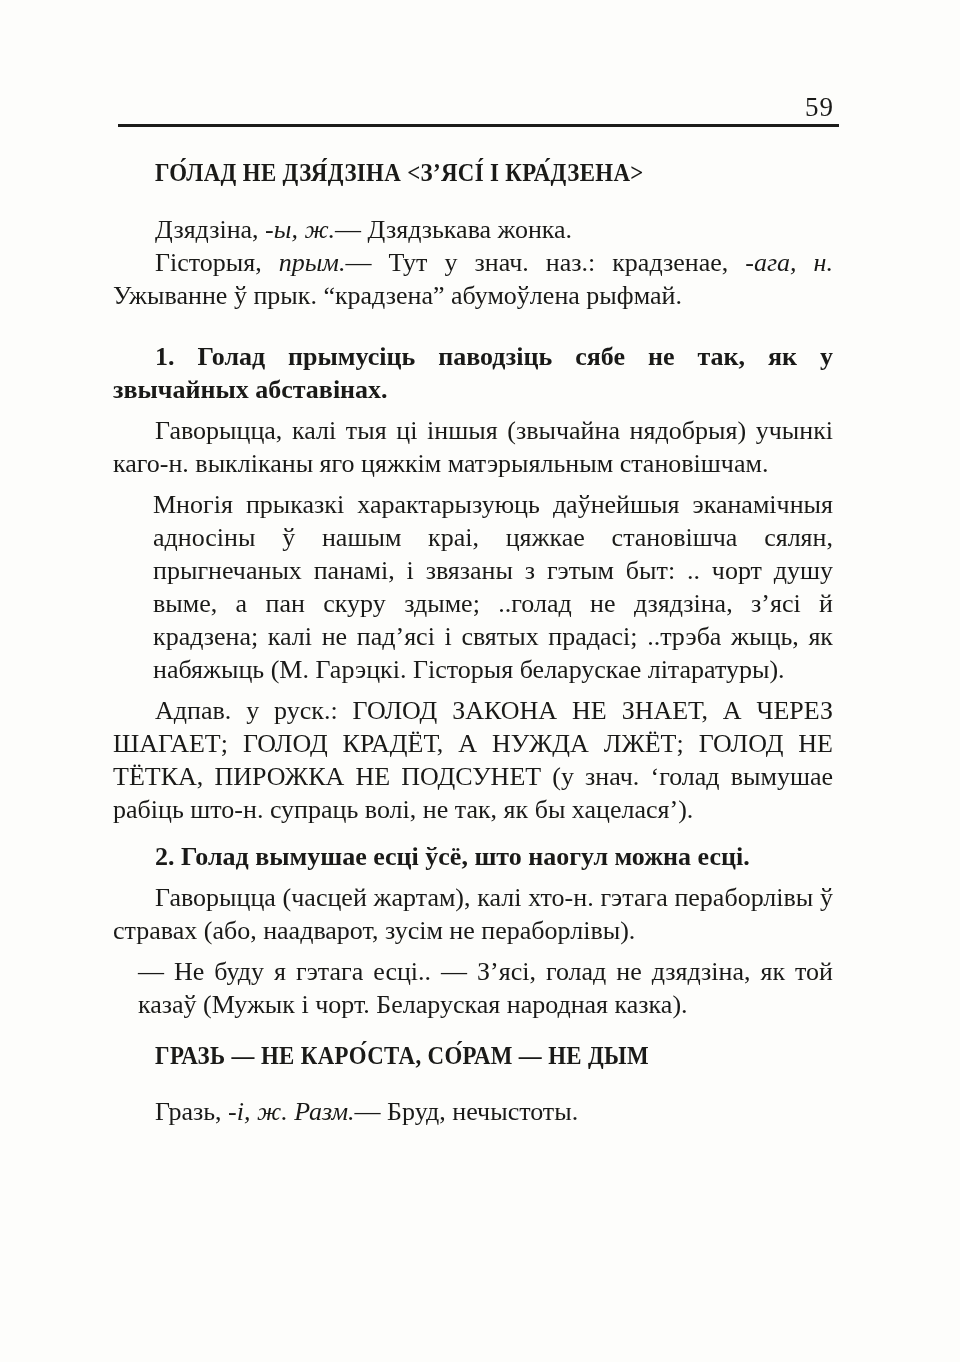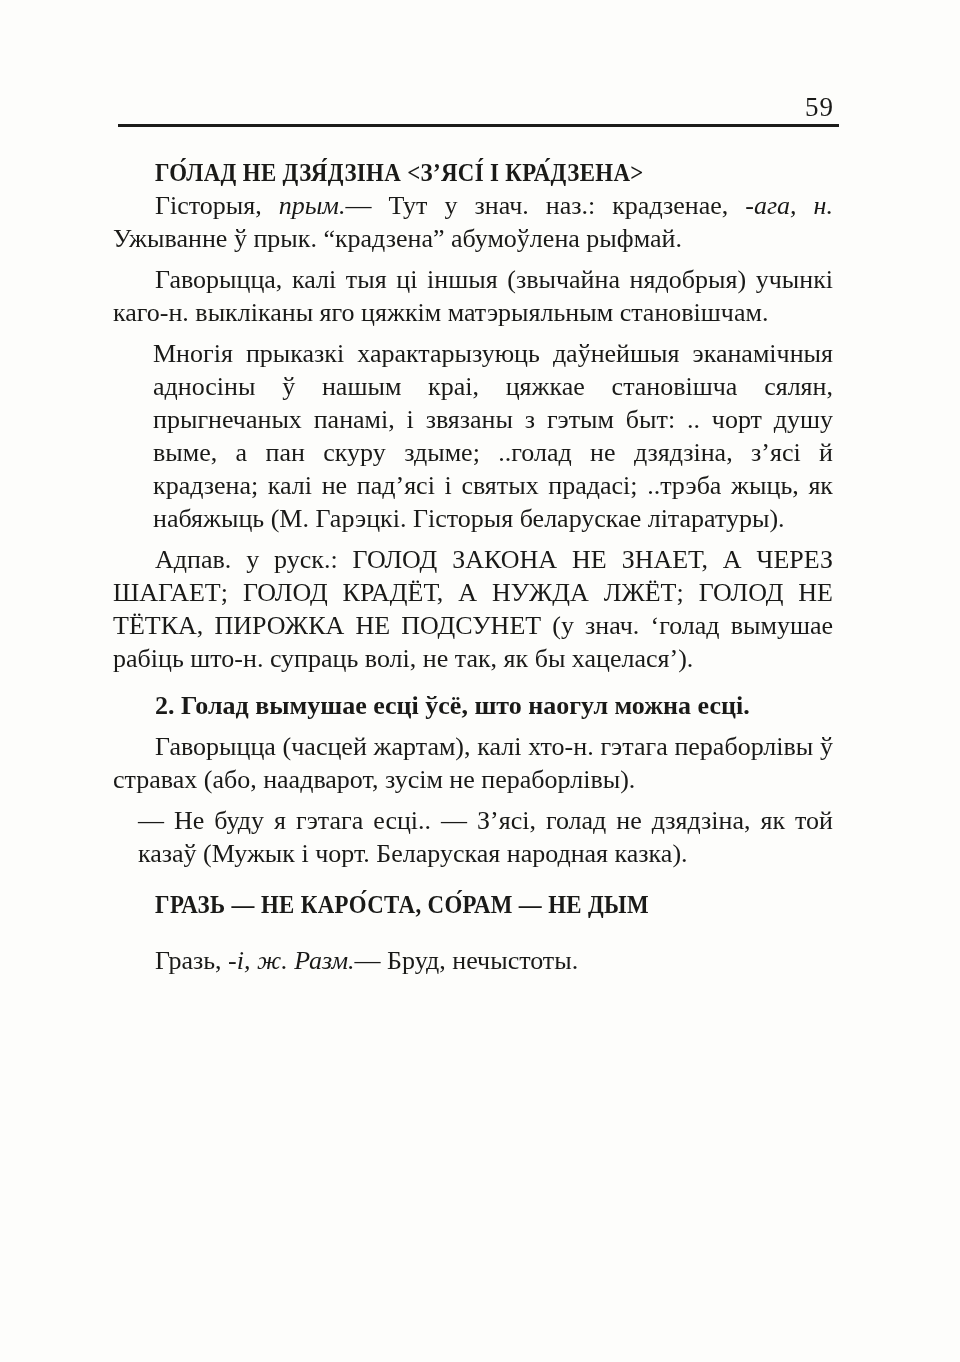--- a/index.html
+++ b/index.html
@@ -82,23 +82,25 @@
 <div class="page">
 
   <div class="page-number">59</div>
 
   <div class="rule"></div>
 
   <div class="content">
 
     <h1 class="headword">ГО́ЛАД НЕ ДЗЯ́ДЗІНА &lt;З’ЯСІ́ І КРА́ДЗЕНА&gt;</h1>
 
+    <p class="note mt-note"><span>Дзядзіна, </span><span class="it">-ы, ж.</span><span>— Дзядзькава жонка.</span></p>
 
     <p class="note"><span>Гісторыя, </span><span class="it">прым.</span><span>— Тут у знач. наз.: крадзенае, </span><span class="it">-ага, н.</span><span> Ужыванне ў прык. “крадзена” абумоўлена рыфмай.</span></p>
 
+    <p class="definition mt-lg">1. Голад прымусіць паводзіць сябе не так, як у звычайных абставінах.</p>
 
     <p class="usage mt-sm">Гаворыцца, калі тыя ці іншыя (звычайна нядобрыя) учынкі каго-н. выкліканы яго цяжкім матэрыяльным становішчам.</p>
 
     <p class="example-wide mt-sm">Многія прыказкі характарызуюць даўнейшыя эканамічныя адносіны ў нашым краі, цяжкае становішча сялян, прыгнечаных панамі, і звязаны з гэтым быт: .. чорт душу выме, а пан скуру здыме; ..голад не дзядзіна, з’ясі й крадзена; калі не пад’ясі і святых прадасі; ..трэба жыць, як набяжыць (М. Гарэцкі. Гісторыя беларускае літаратуры).</p>
 
     <p class="russian mt-sm">Адпав. у руск.: ГОЛОД ЗАКОНА НЕ ЗНАЕТ, А ЧЕРЕЗ ШАГАЕТ; ГОЛОД КРАДЁТ, А НУЖДА ЛЖЁТ; ГОЛОД НЕ ТЁТКА, ПИРОЖКА НЕ ПОДСУНЕТ (у знач. ‘голад вымушае рабіць што-н. супраць волі, не так, як бы хацелася’).</p>
 
     <p class="definition mt-md">2. Голад вымушае есці ўсё, што наогул можна есці.</p>
 
     <p class="usage mt-sm">Гаворыцца (часцей жартам), калі хто-н. гэтага пераборлівы ў стравах (або, наадварот, зусім не пераборлівы).</p>

